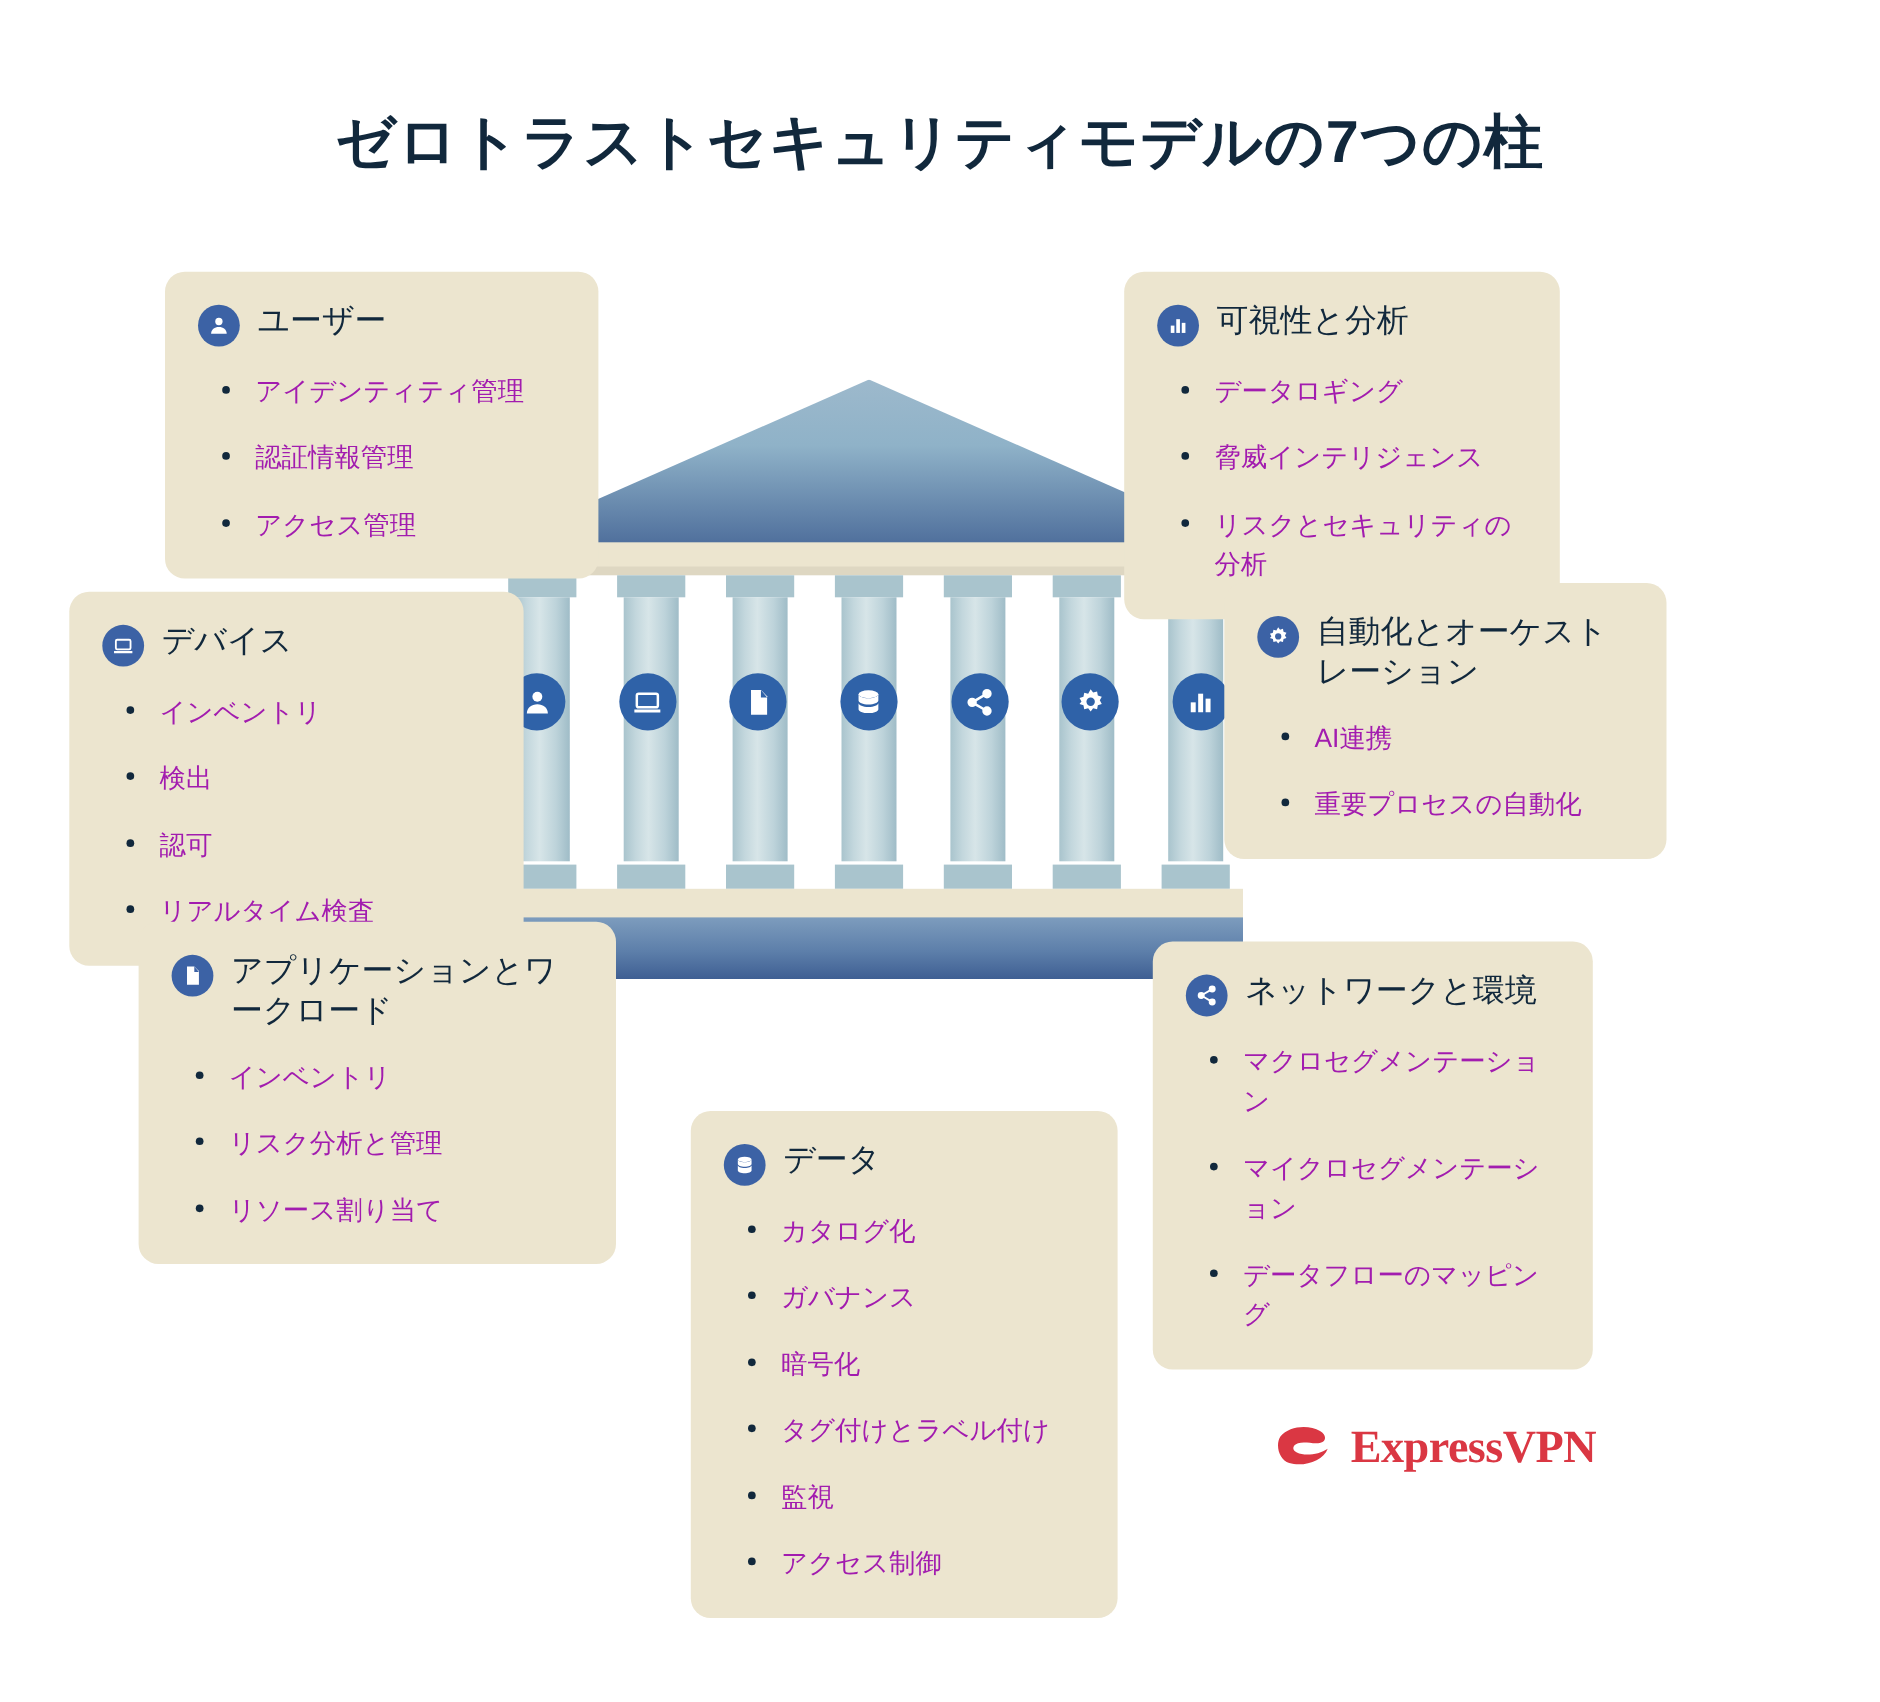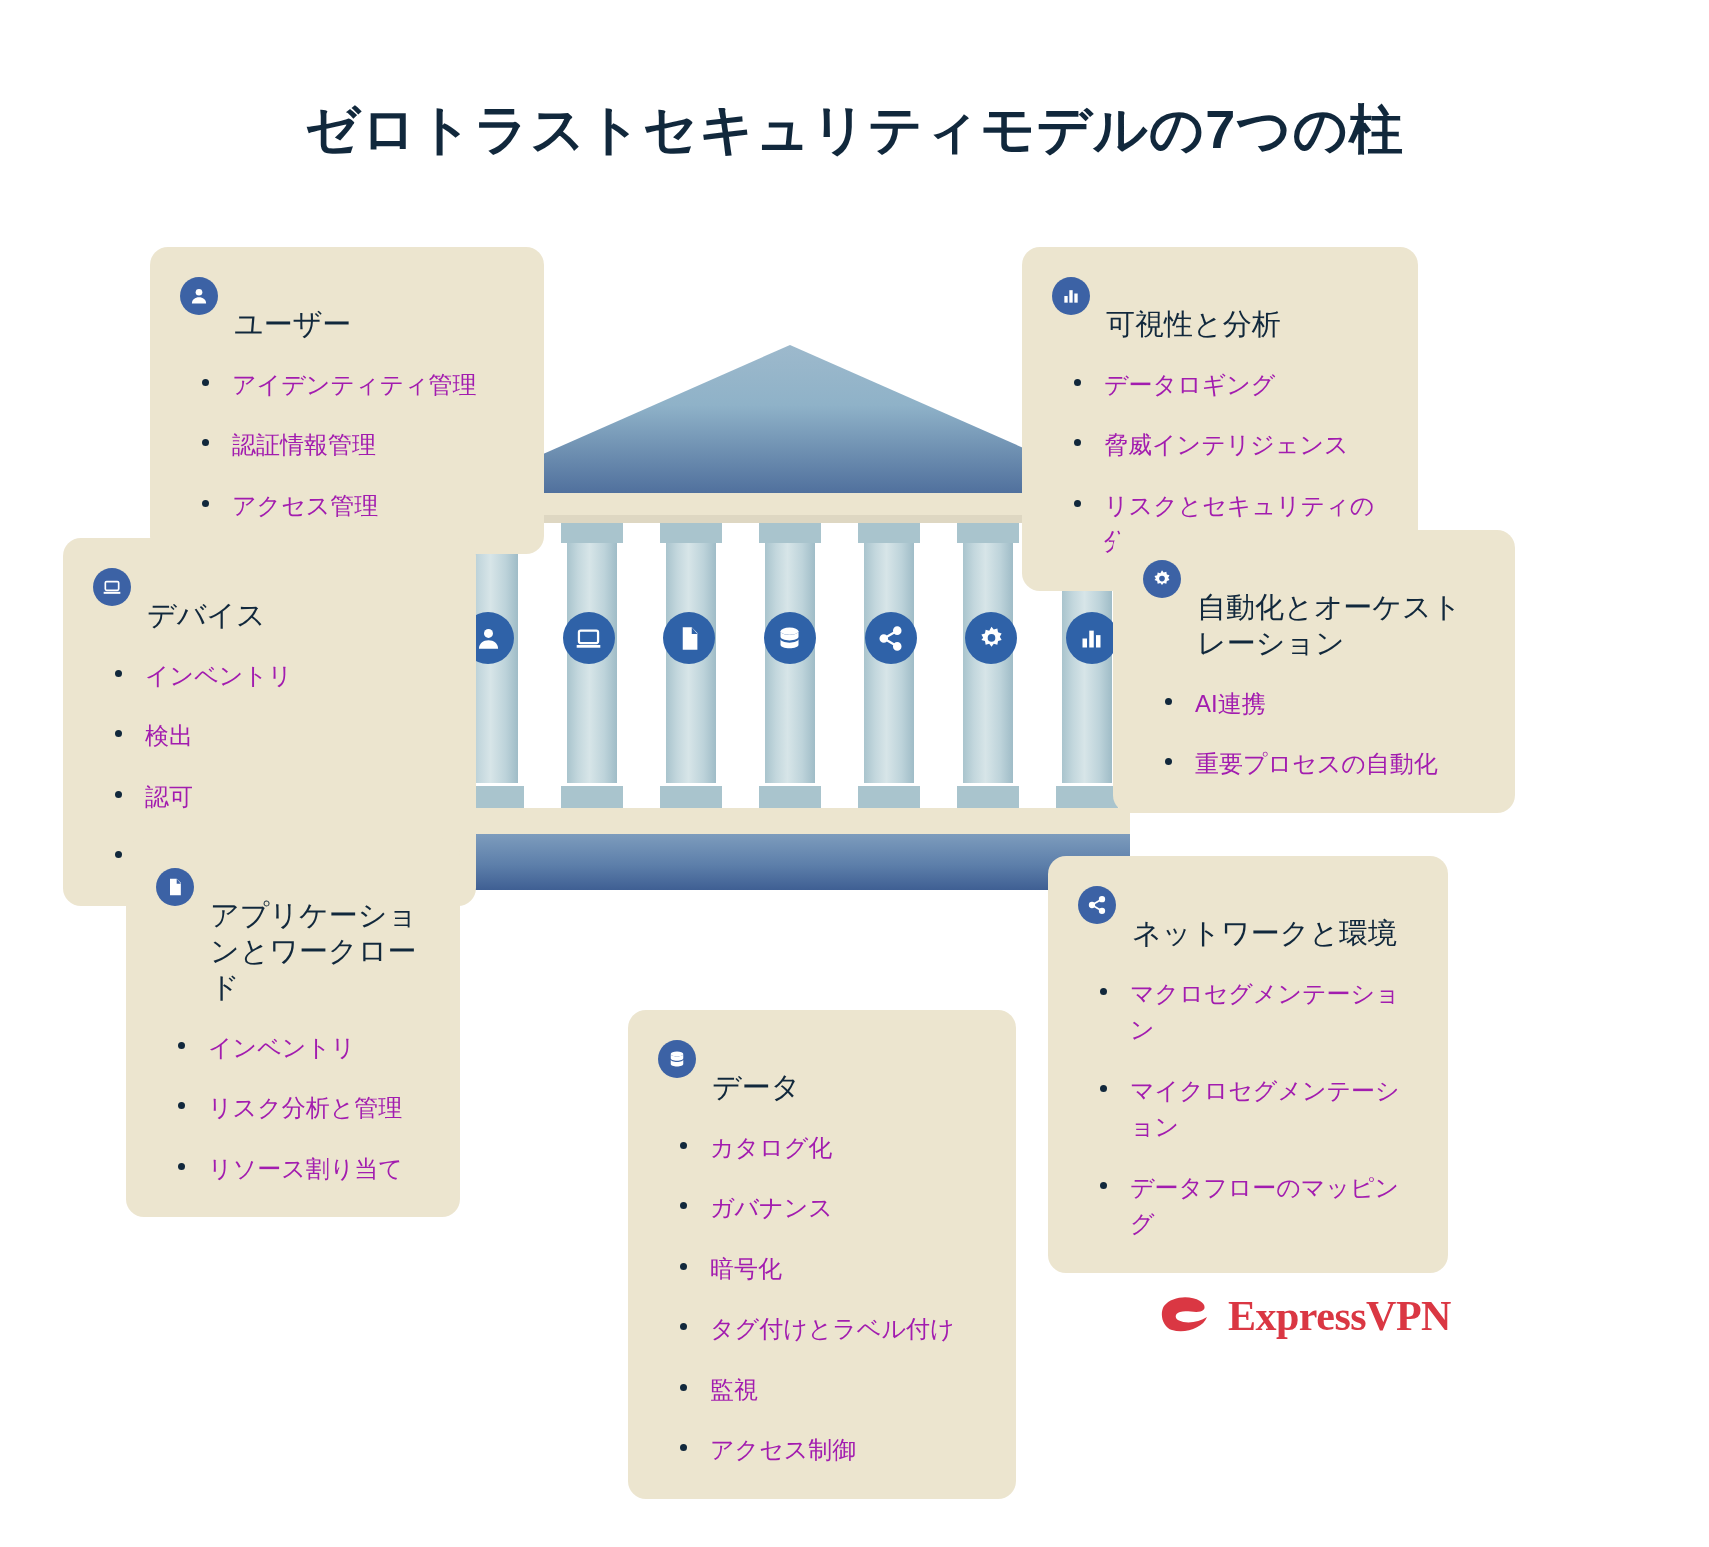--- a/index.html
+++ b/index.html
@@ -49,21 +49,20 @@
     justify-content: center;
     margin-top: 4px;
   }
   .card-icon svg { width: 20px; height: 20px; display: block; }
   .card-title {
     font-size: 29px;
     font-weight: 400;
     color: #11283c;
     line-height: 1.24;
     padding-top: 2px;
-    margin-top: 32px;
   }
   .card ul { list-style: none; padding-left: 18px; }
   .card li {
     position: relative;
     padding-left: 34px;
     font-size: 24px;
     line-height: 1.52;
     color: #a21caf;
     margin-top: 24px;
   }
@@ -76,21 +75,21 @@
     height: 7px;
     border-radius: 50%;
     background: #11283c;
   }
 
   
   #card-user        { left: 150px;  top: 247px;  width: 394px; }
   #card-visibility  { left: 1022px; top: 247px;  width: 396px; }
   #card-devices     { left: 63px;   top: 538px;  width: 413px; }
   #card-automation  { left: 1113px; top: 530px;  width: 402px; }
-  #card-apps        { left: 126px;  top: 838px;  width: 334px; }
+  #card-apps        { left: 126px;  top: 838px;  width: 434px; }
   #card-network     { left: 1048px; top: 856px;  width: 400px; }
   #card-data        { left: 628px;  top: 1010px; width: 388px; }
 
   
   .temple { position: absolute; left: 450px; top: 345px; width: 680px; height: 540px; }
 
   .roof {
     position: absolute; left: 0; top: 0; width: 680px; height: 150px;
     background: linear-gradient(to bottom, #9db9cc 0%, #8fb2c8 40%, #4f6f9c 100%);
     clip-path: polygon(50% 0%, 100% 100%, 0% 100%);

